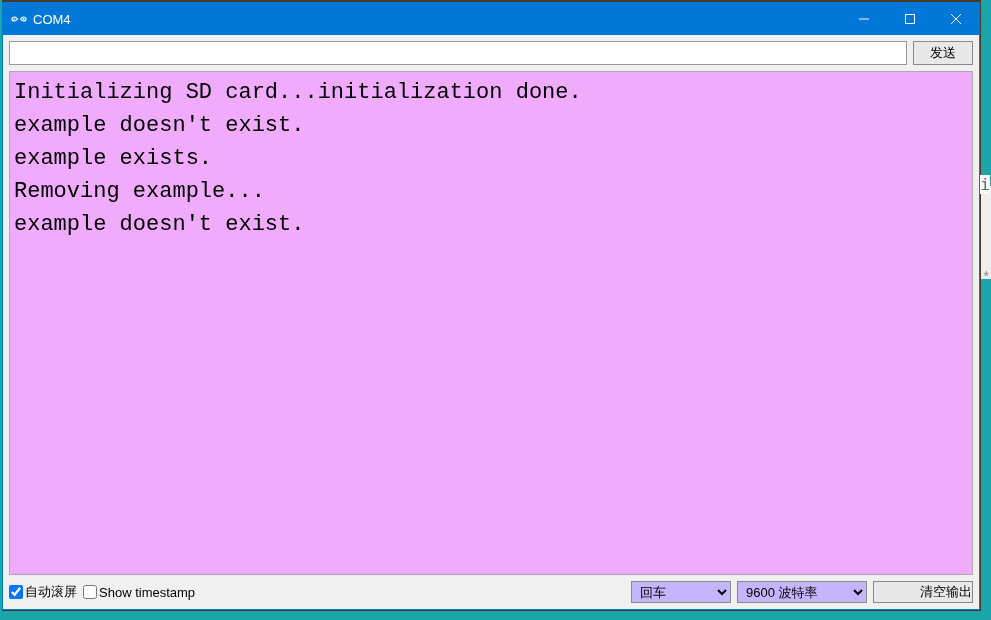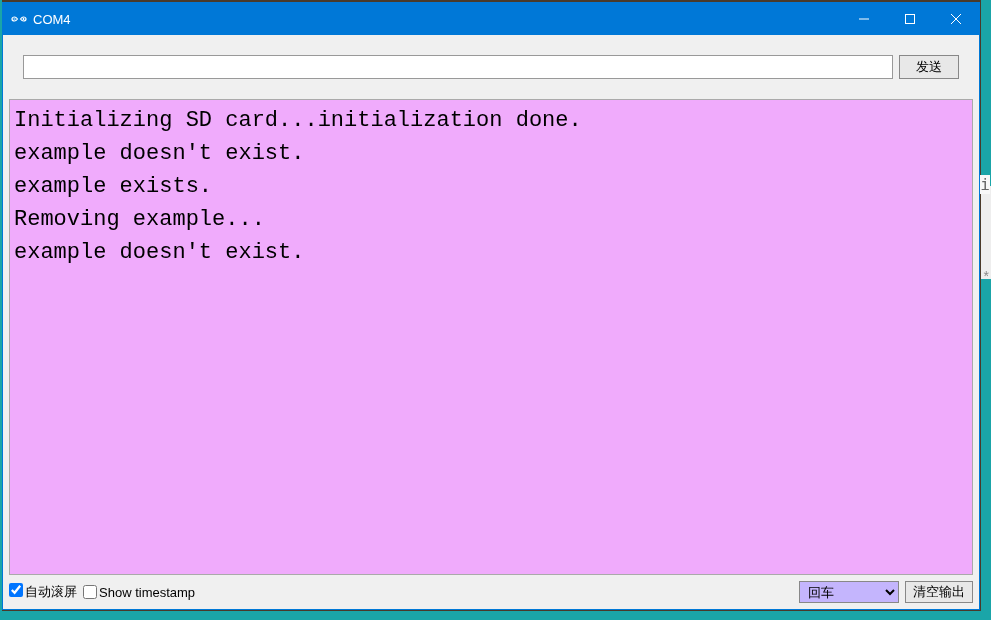--- a/index.html
+++ b/index.html
@@ -49,21 +49,21 @@
     }
     .win-btn {
       width: 46px;
       height: 100%;
       display: flex;
       align-items: center;
       justify-content: center;
       color: #fff;
     }
     .toolbar {
-      padding: 20px;
+      padding: 6px;
       display: flex;
       gap: 6px;
       background: #f0f0f0;
     }
     .input-field {
       flex: 1;
       height: 24px;
       border: 1px solid #999;
       background: #fff;
       padding: 2px 4px;
@@ -92,45 +92,46 @@
     .bottombar {
       height: 30px;
       display: flex;
       align-items: center;
       padding: 2px 6px 6px 6px;
       gap: 6px;
       background: #f0f0f0;
     }
     .checkbox-wrap {
       display: flex;
-      align-items: flex-start;
+      align-items: center;
       gap: 2px;
       font-size: 13px;
     }
     .checkbox-wrap input[type="checkbox"] {
       width: 14px;
       height: 14px;
     }
     .spacer { flex: 1; }
     .dropdown {
       height: 22px;
       border: 1px solid #888;
       background: #c4b5fd;
       font-size: 13px;
       padding: 0 4px;
     }
     .dropdown.lineend { width: 100px; }
     .dropdown.baud { width: 130px; }
     .clear-btn {
       height: 22px;
-      width: 68px;
+      width: 100px;
       border: 1px solid #888;
       background: #e8e8e8;
       font-size: 13px;
       cursor: pointer;
+      text-align: right;
     }
     .right-edge {
       position: absolute;
       right: 0;
       top: 0;
       width: 10px;
       height: 620px;
       background: linear-gradient(to bottom, #1aa5a8 0%, #1aa5a8 30%, #eee 30%, #eee 45%, #1aa5a8 45%, #1aa5a8 100%);
     }
     .right-edge-char {
@@ -229,15 +230,18 @@
       <span>自动滚屏</span>
     </label>
     <label class="checkbox-wrap">
       <input type="checkbox" style="">
       <span>Show timestamp</span>
     </label>
     <div class="spacer"></div>
     <select class="dropdown lineend">
       <option>回车</option>
     </select>
+    <select class="dropdown baud">
+      <option>9600 波特率</option>
+    </select>
     <button class="clear-btn">清空输出</button>
   </div>
 </div>
 
 </body></html>

